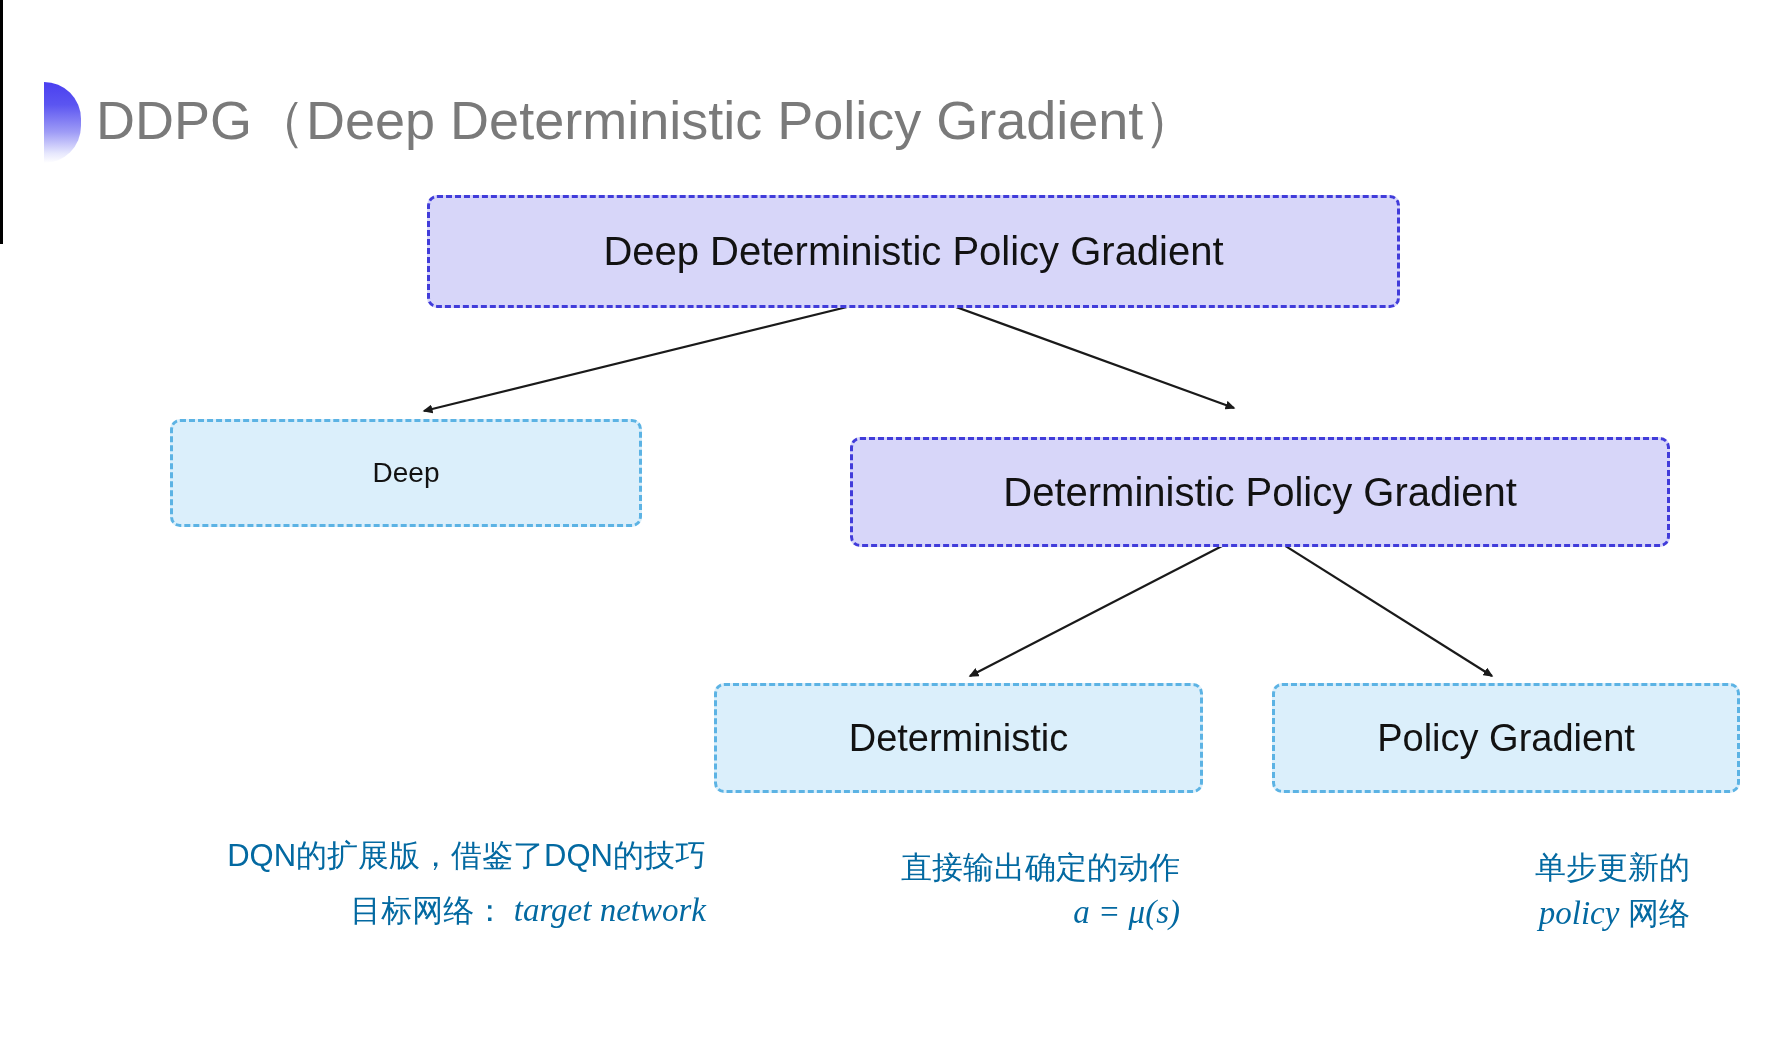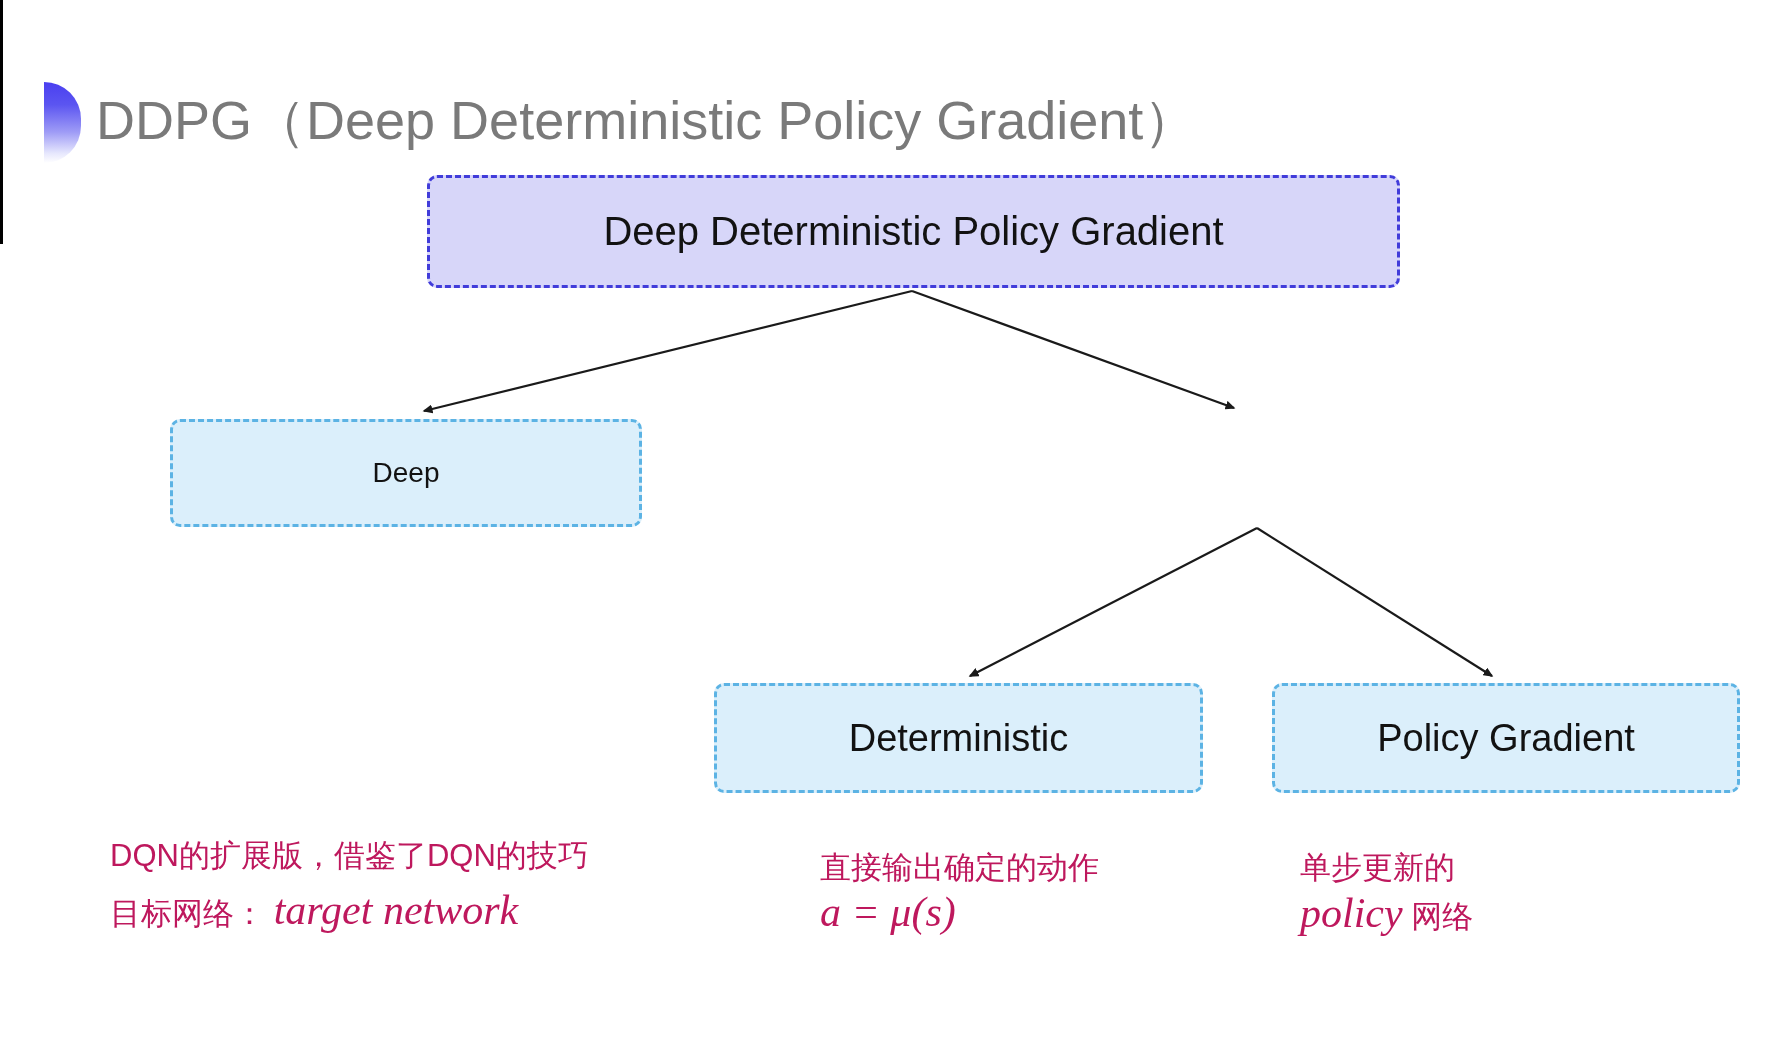--- a/index.html
+++ b/index.html
@@ -47,20 +47,21 @@
     align-items: center;
     justify-content: center;
     border-radius: 10px;
     box-sizing: border-box;
     color: #121212;
     white-space: nowrap;
   }
   .node.purple {
     background: #d7d6f9;
     border: 3px dashed #413cda;
+    margin-top: 20px;
   }
   .node.cyan {
     background: #dbeffb;
     border: 3px dashed #5cb3e4;
   }
   .node-root   { left: 427px;  top: 175px; width: 973px; height: 113px; font-size: 40px; }
   .node-deep   { left: 170px;  top: 419px; width: 472px; height: 108px; font-size: 28px; }
   .node-dpg    { left: 850px;  top: 417px; width: 820px; height: 110px; font-size: 40px; }
   .node-det    { left: 714px;  top: 683px; width: 489px; height: 110px; font-size: 38px; justify-content: center; }
   .node-pg     { left: 1272px; top: 683px; width: 468px; height: 110px; font-size: 38px; }
@@ -68,30 +69,30 @@
   .arrows {
     position: absolute;
     left: 0; top: 0;
     width: 1778px; height: 1056px;
     pointer-events: none;
   }
 
   
   .note {
     position: absolute;
-    text-align: left;
-    color: #be185d;
+    text-align: right;
+    color: #0369a1;
     font-size: 31px;
     line-height: 40px;
     white-space: nowrap;
   }
   .math {
     font-family: "Liberation Serif", serif;
     font-style: italic;
-    font-size: 42px;
+    font-size: 33px;
   }
   .note-left-1  { left: 110px;  top: 836px; width: 596px; }
   .note-left-2  { left: 110px;  top: 890px; width: 596px; }
   .note-left-3  { left: 110px;  top: 952px; width: 596px; }
   .note-mid-1   { left: 820px;  top: 848px; width: 360px; }
   .note-mid-2   { left: 820px;  top: 892px; width: 360px; }
   .note-right-1 { left: 1300px; top: 848px; width: 390px; }
   .note-right-2 { left: 1300px; top: 893px; width: 390px; }
 </style>
 </head>
@@ -117,20 +118,23 @@
   </svg>
 
   <div class="node purple node-root">
     <span>Deep Deterministic Policy Gradient</span>
   </div>
 
   <div class="node cyan node-deep">
     <span>Deep</span>
   </div>
 
+  <div class="node purple node-dpg">
+    <span>Deterministic Policy Gradient</span>
+  </div>
 
   <div class="node cyan node-det">
     <span>Deterministic</span>
   </div>
 
   <div class="node cyan node-pg">
     <span>Policy Gradient</span>
   </div>
 
   <div class="note note-left-1">DQN的扩展版，借鉴了DQN的技巧</div>

